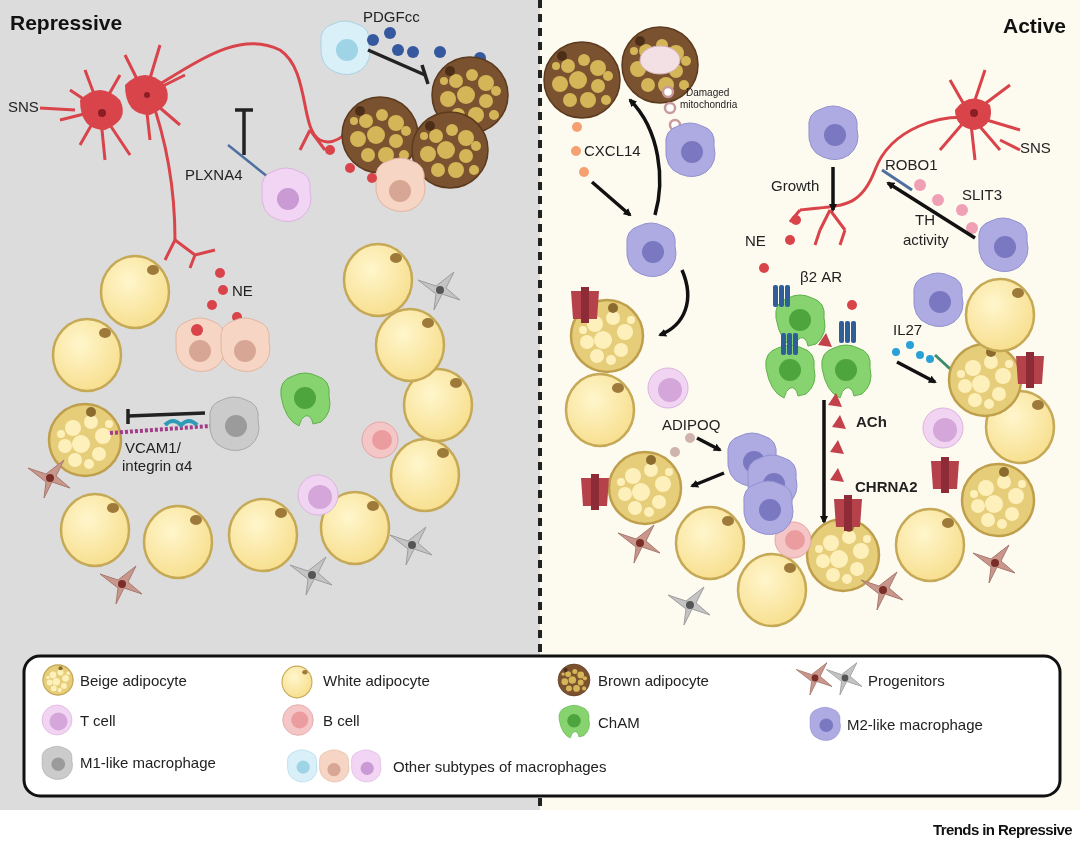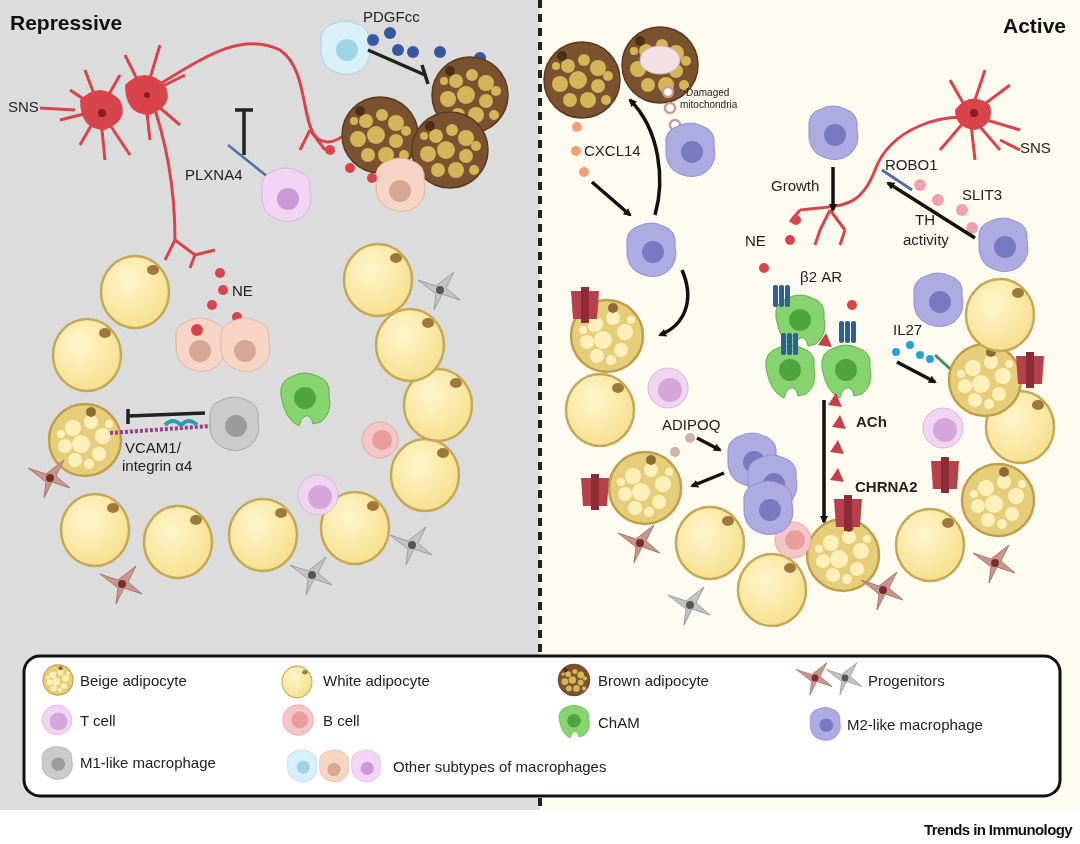--- a/index.html
+++ b/index.html
@@ -363,13 +363,13 @@
     <text x="80" y="768" class="legend-text">M1-like macrophage</text>
   </g>
   <g>
     <use href="#blue-mac" transform="translate(302,766) scale(0.6)"></use>
     <use href="#peach-mac" transform="translate(334,766) scale(0.6)"></use>
     <use href="#pink-mac" transform="translate(366,766) scale(0.6)"></use>
     <text x="393" y="772" class="legend-text">Other subtypes of macrophages</text>
   </g>
 </svg>
 
-<div class="credit">Trends in Immunology</div>
+<div class="credit">Trends in Repressive</div>
 
 </body></html>

